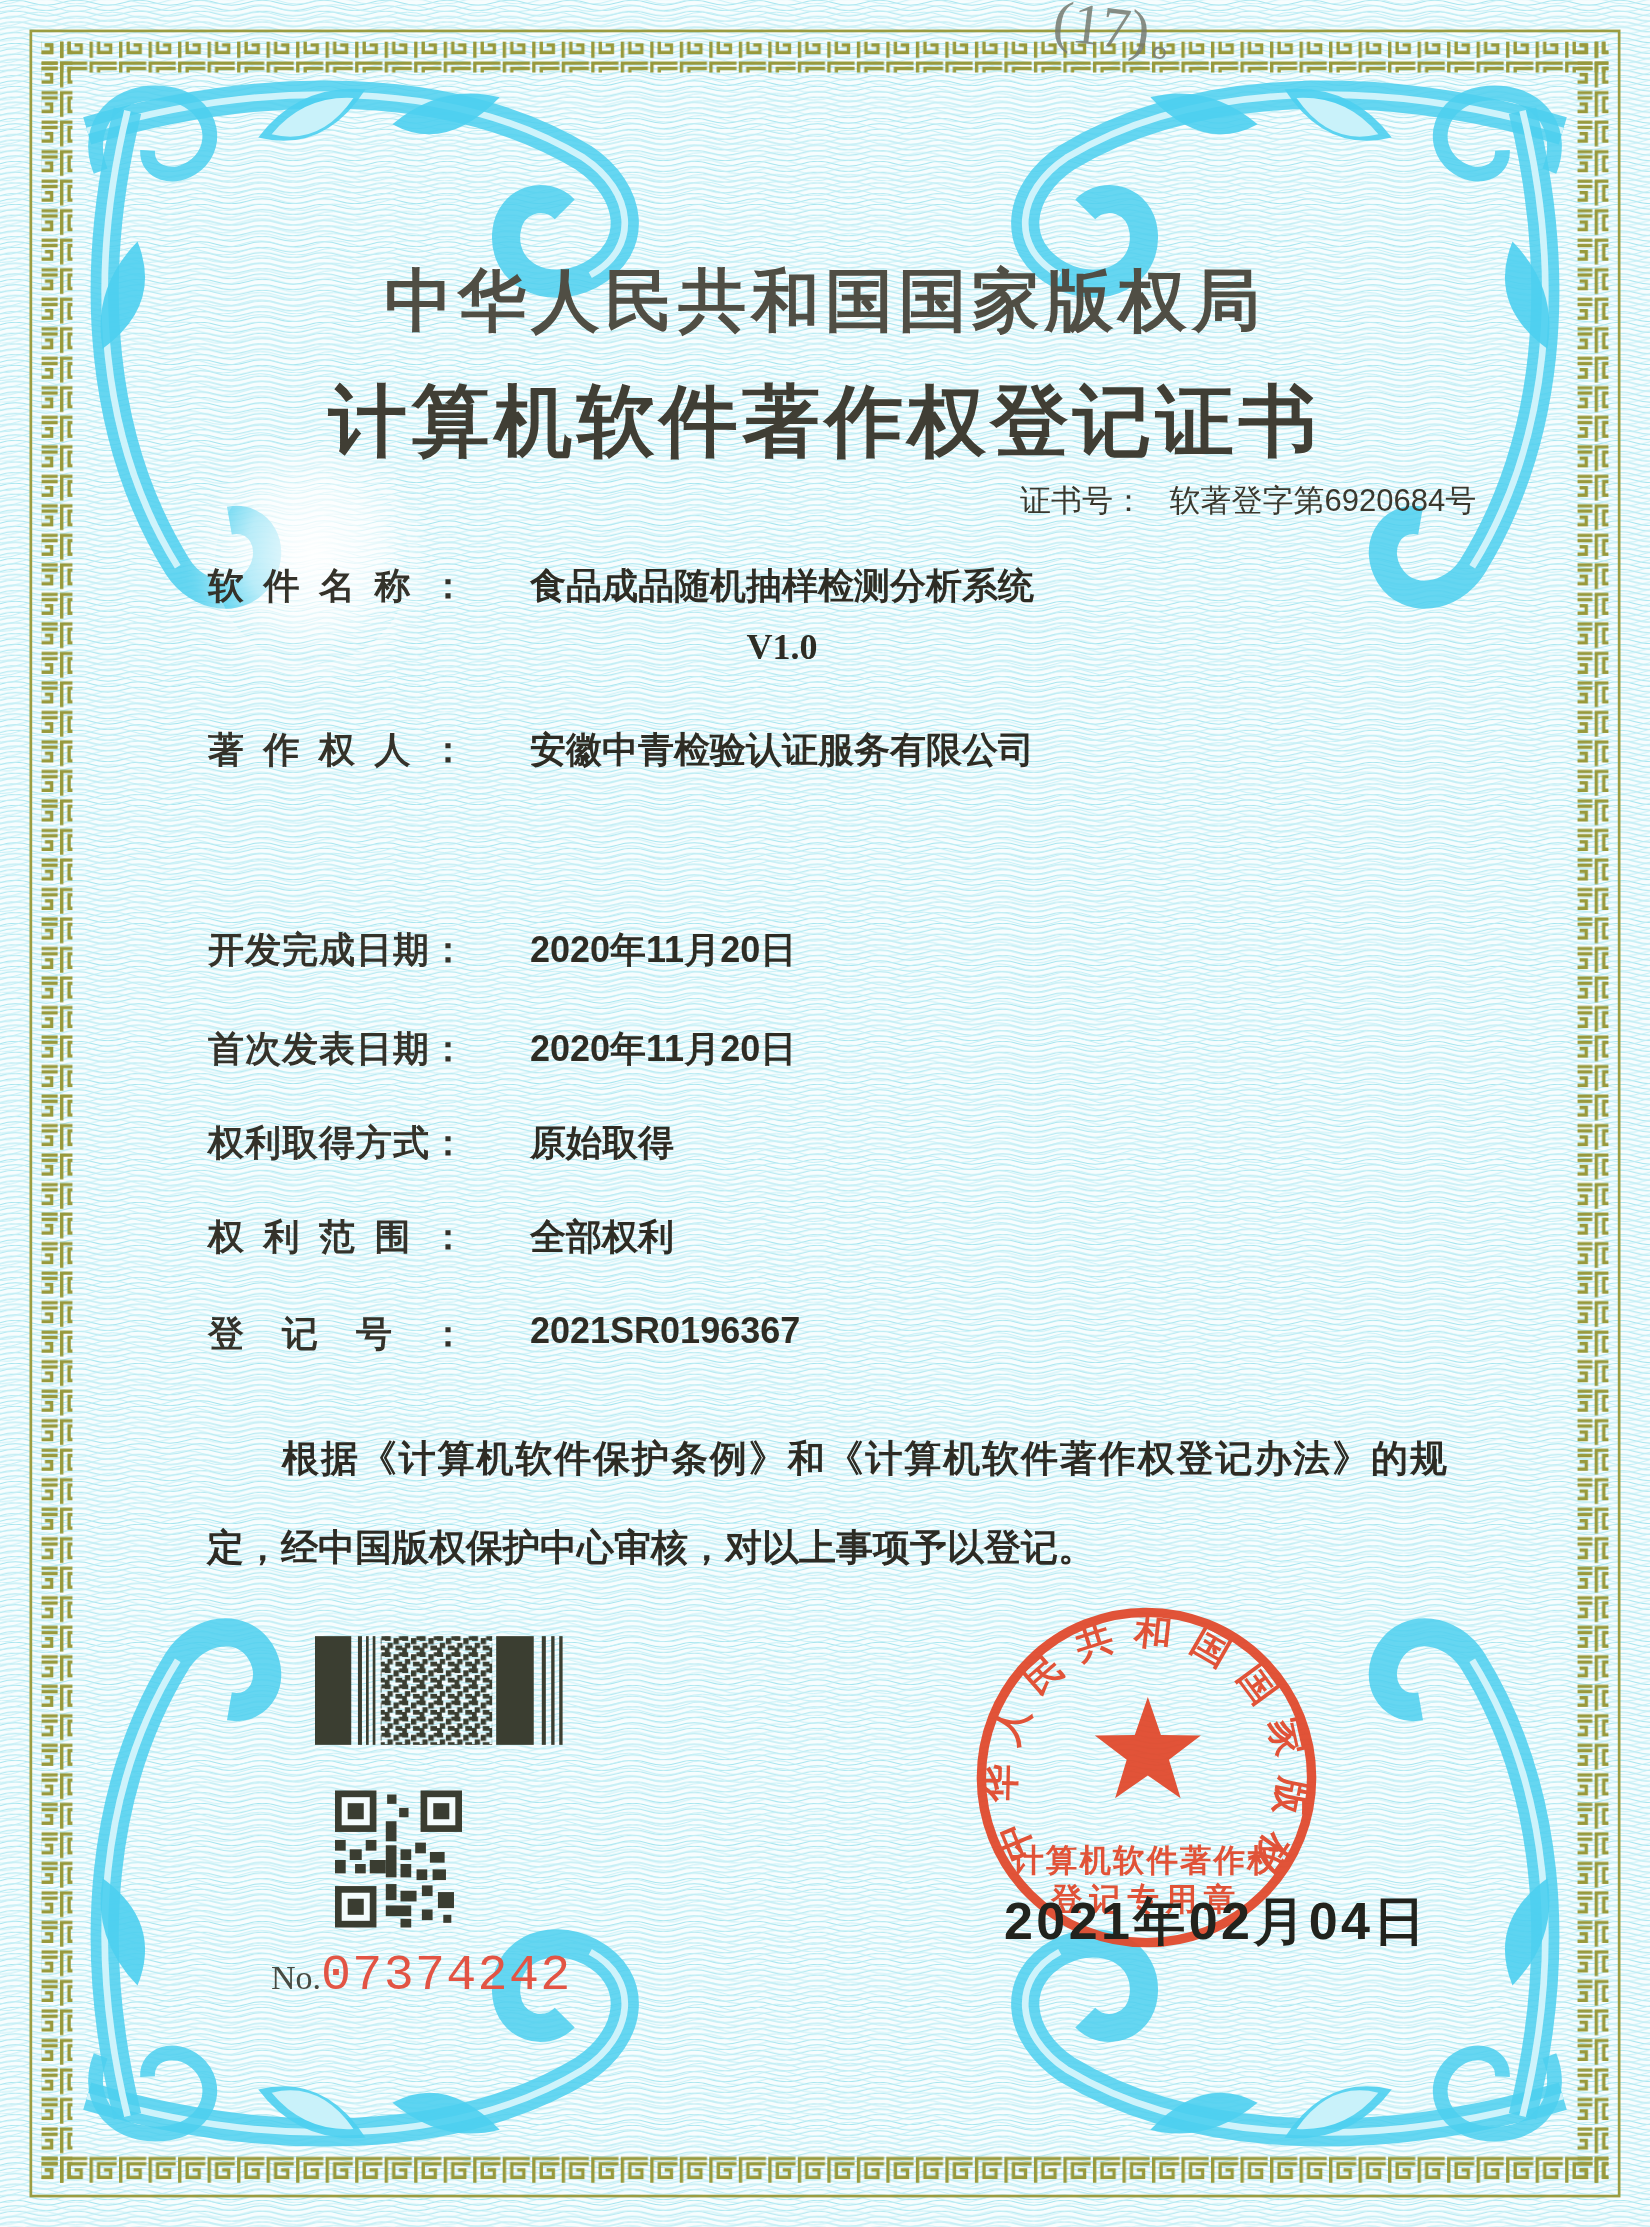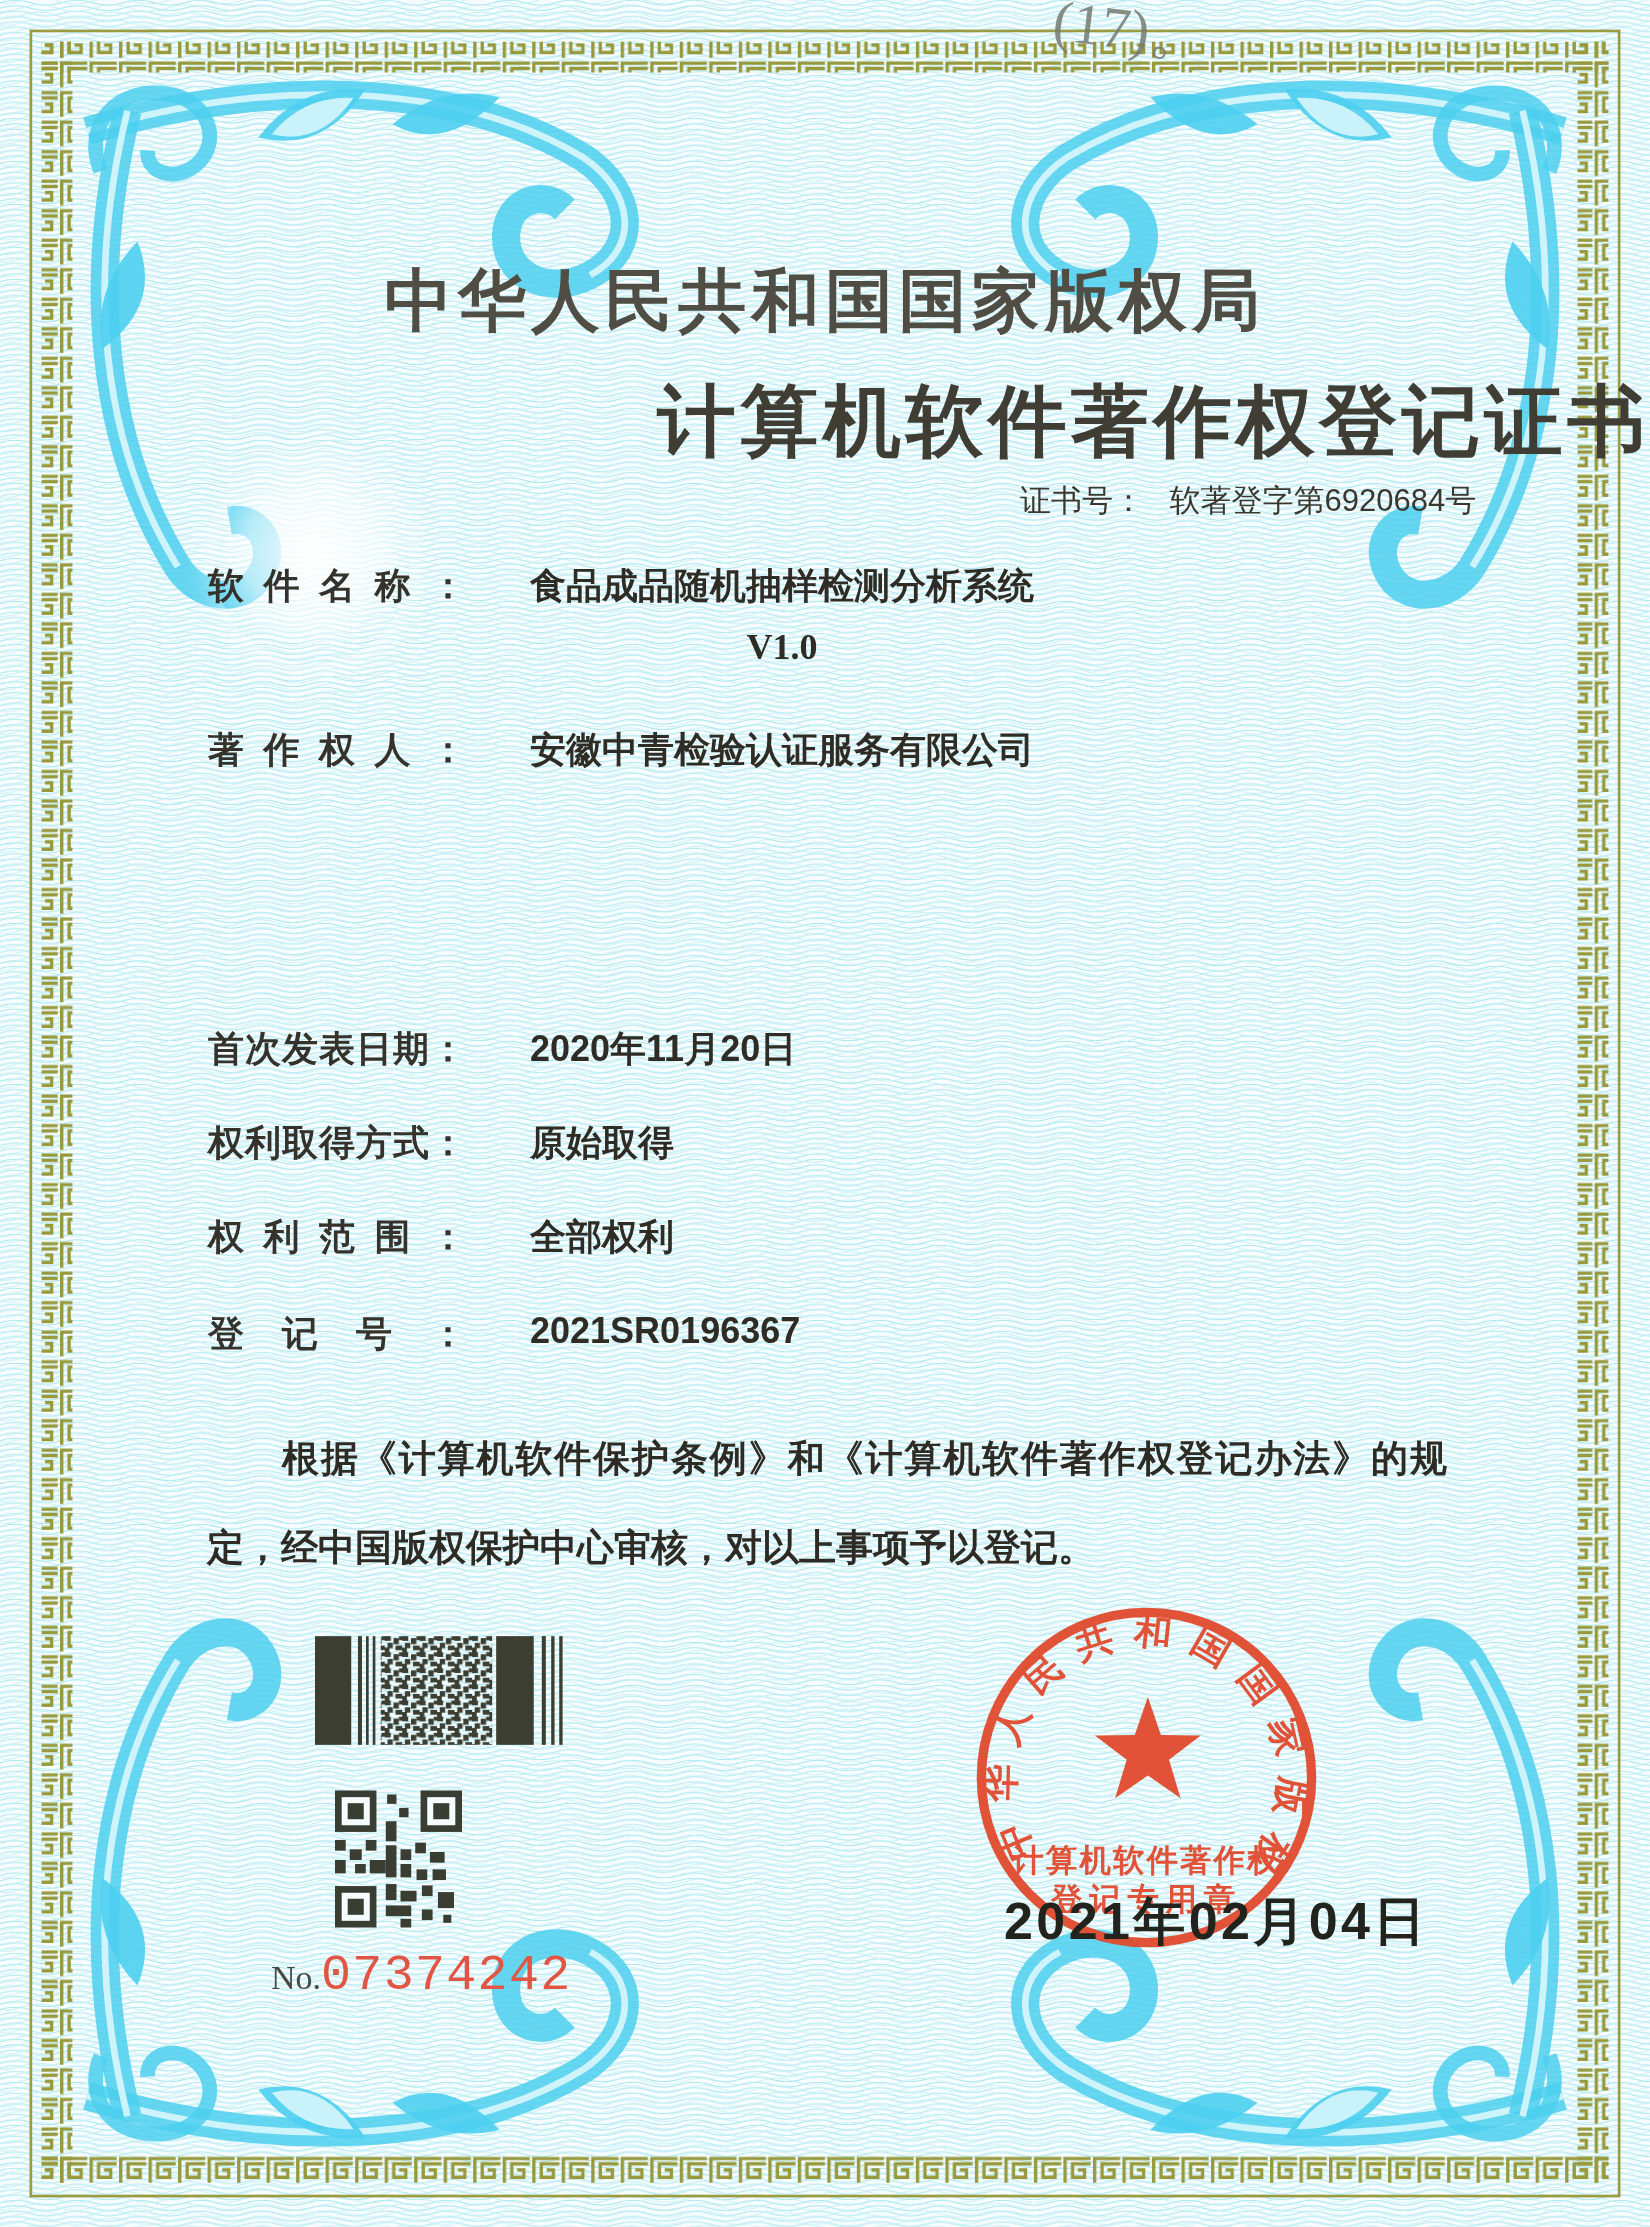--- a/index.html
+++ b/index.html
@@ -19,21 +19,21 @@
     box-shadow:0 0 27px 6.7px rgba(255,255,255,.5);
   }
   
   .authority{
     position:absolute;top:256px;left:0;width:100%;
     text-align:center;font-size:68px;font-weight:700;letter-spacing:5.4px;
     color:#504e44;white-space:nowrap;
   }
   .cert-title{
     position:absolute;top:370px;left:0;width:100%;
-    text-align:right;font-size:78px;font-weight:700;letter-spacing:4.7px;
+    text-align:center;font-size:78px;font-weight:700;letter-spacing:4.7px;
     color:#403e34;white-space:nowrap;
   }
   .certno{
     position:absolute;top:480px;left:1020px;font-size:31px;font-weight:400;
     color:#3a382e;white-space:nowrap;
   }
   .certno .v{margin-left:25.5px;}
   .row{
     position:absolute;left:208px;font-size:36px;font-weight:700;
     color:#34322a;white-space:nowrap;
@@ -128,20 +128,23 @@
 
   <div class="certno">
     <span>证书号：</span><span class="v">软著登字第6920684号</span>
   </div>
 
   <div class="row" style="top:562px;">
     <span class="label">软件名称：</span><span class="value"><span>食品成品随机抽样检测分析系统</span><span class="v2">V1.0</span></span>
   </div>
   <div class="row" style="top:726px;">
     <span class="label">著作权人：</span><span class="value">安徽中青检验认证服务有限公司</span>
+  </div>
+  <div class="row" style="top:926px;">
+    <span class="label">开发完成日期：</span><span class="value">2020年11月20日</span>
   </div>
   <div class="row" style="top:1025px;">
     <span class="label">首次发表日期：</span><span class="value">2020年11月20日</span>
   </div>
   <div class="row" style="top:1119px;">
     <span class="label">权利取得方式：</span><span class="value">原始取得</span>
   </div>
   <div class="row" style="top:1213px;">
     <span class="label">权利范围：</span><span class="value">全部权利</span>
   </div>

